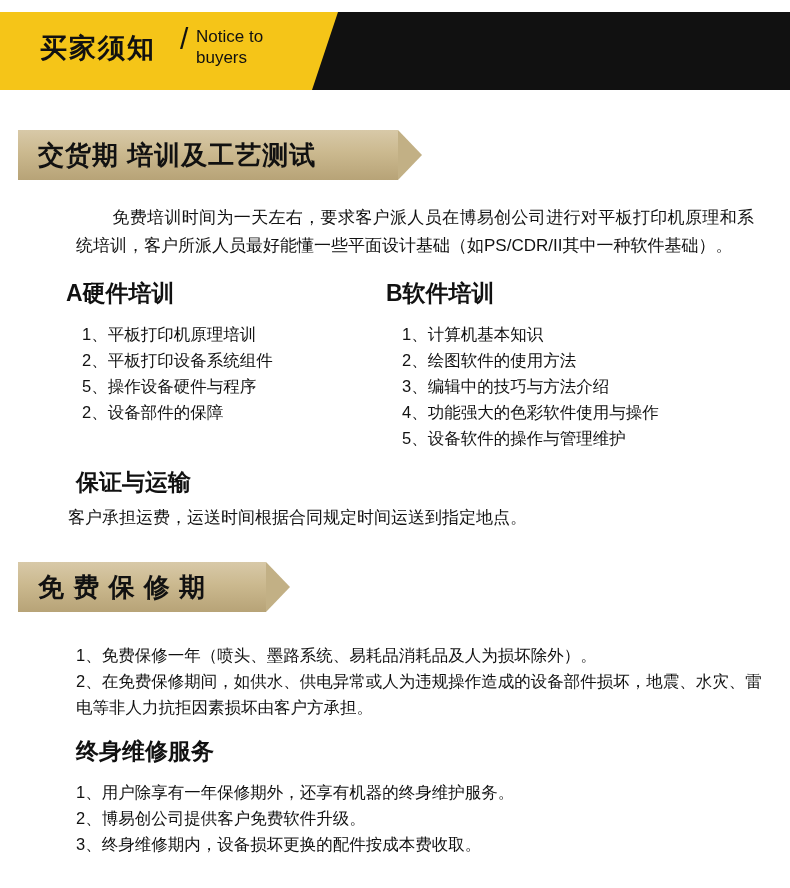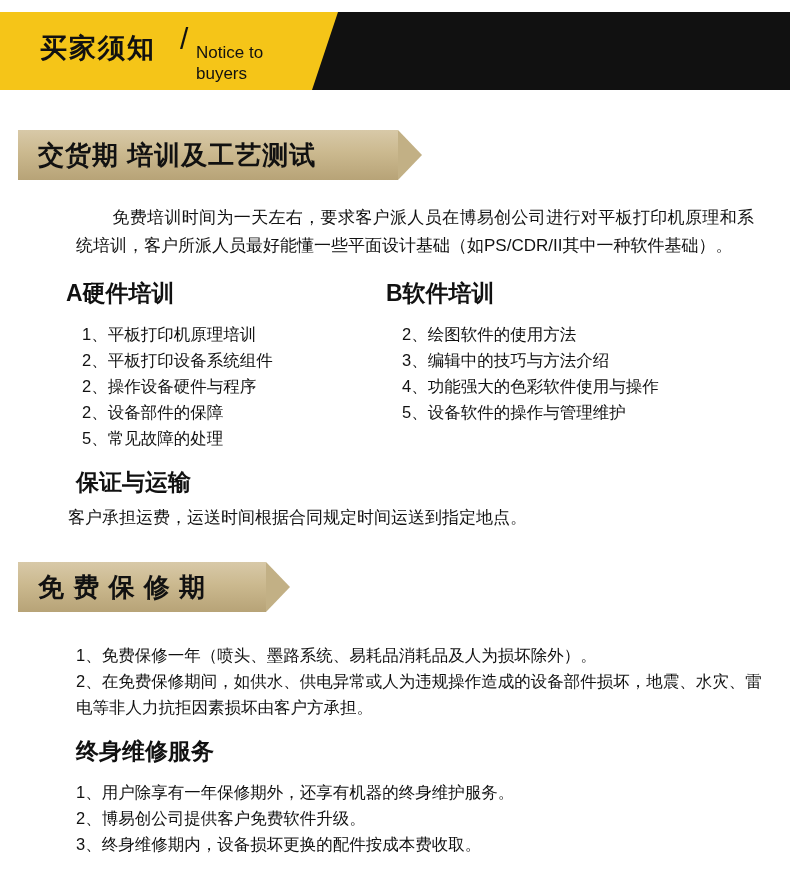--- a/index.html
+++ b/index.html
@@ -62,21 +62,21 @@
     position: absolute;
     left: 180px;
     top: 22px;
     font-size: 30px;
     color: #111111;
     font-weight: 300;
   }
   .header-en {
     position: absolute;
     left: 196px;
-    top: 42px;
+    top: 26px;
     width: 110px;
     font-size: 17px;
     line-height: 21px;
     color: #111111;
   }
 
   
   .ribbon {
     position: relative;
     margin: 0;
@@ -201,28 +201,28 @@
 <div class="spacer-24"></div>
 
 <div class="para"><span class="indent"></span><span>免费培训时间为一天左右，要求客户派人员在博易创公司进行对平板打印机原理和系统培训，客户所派人员最好能懂一些平面设计基础（如PS/CDR/II其中一种软件基础）。</span></div>
 
 <div class="cols">
   <div class="col">
     <div class="col-title">A硬件培训</div>
     <ul class="col-list">
       <li>1、平板打印机原理培训</li>
       <li>2、平板打印设备系统组件</li>
-      <li>2、操作设备硬件与程序</li>
+      <li>5、操作设备硬件与程序</li>
       <li>2、设备部件的保障</li>
-      <li>5、常见故障的处理</li>
     </ul>
   </div>
   <div class="col">
     <div class="col-title">B软件培训</div>
     <ul class="col-list">
+      <li>1、计算机基本知识</li>
       <li>2、绘图软件的使用方法</li>
       <li>3、编辑中的技巧与方法介绍</li>
       <li>4、功能强大的色彩软件使用与操作</li>
       <li>5、设备软件的操作与管理维护</li>
     </ul>
   </div>
 </div>
 
 <div class="subhead">保证与运输</div>
 <div class="subtext">客户承担运费，运送时间根据合同规定时间运送到指定地点。</div>

